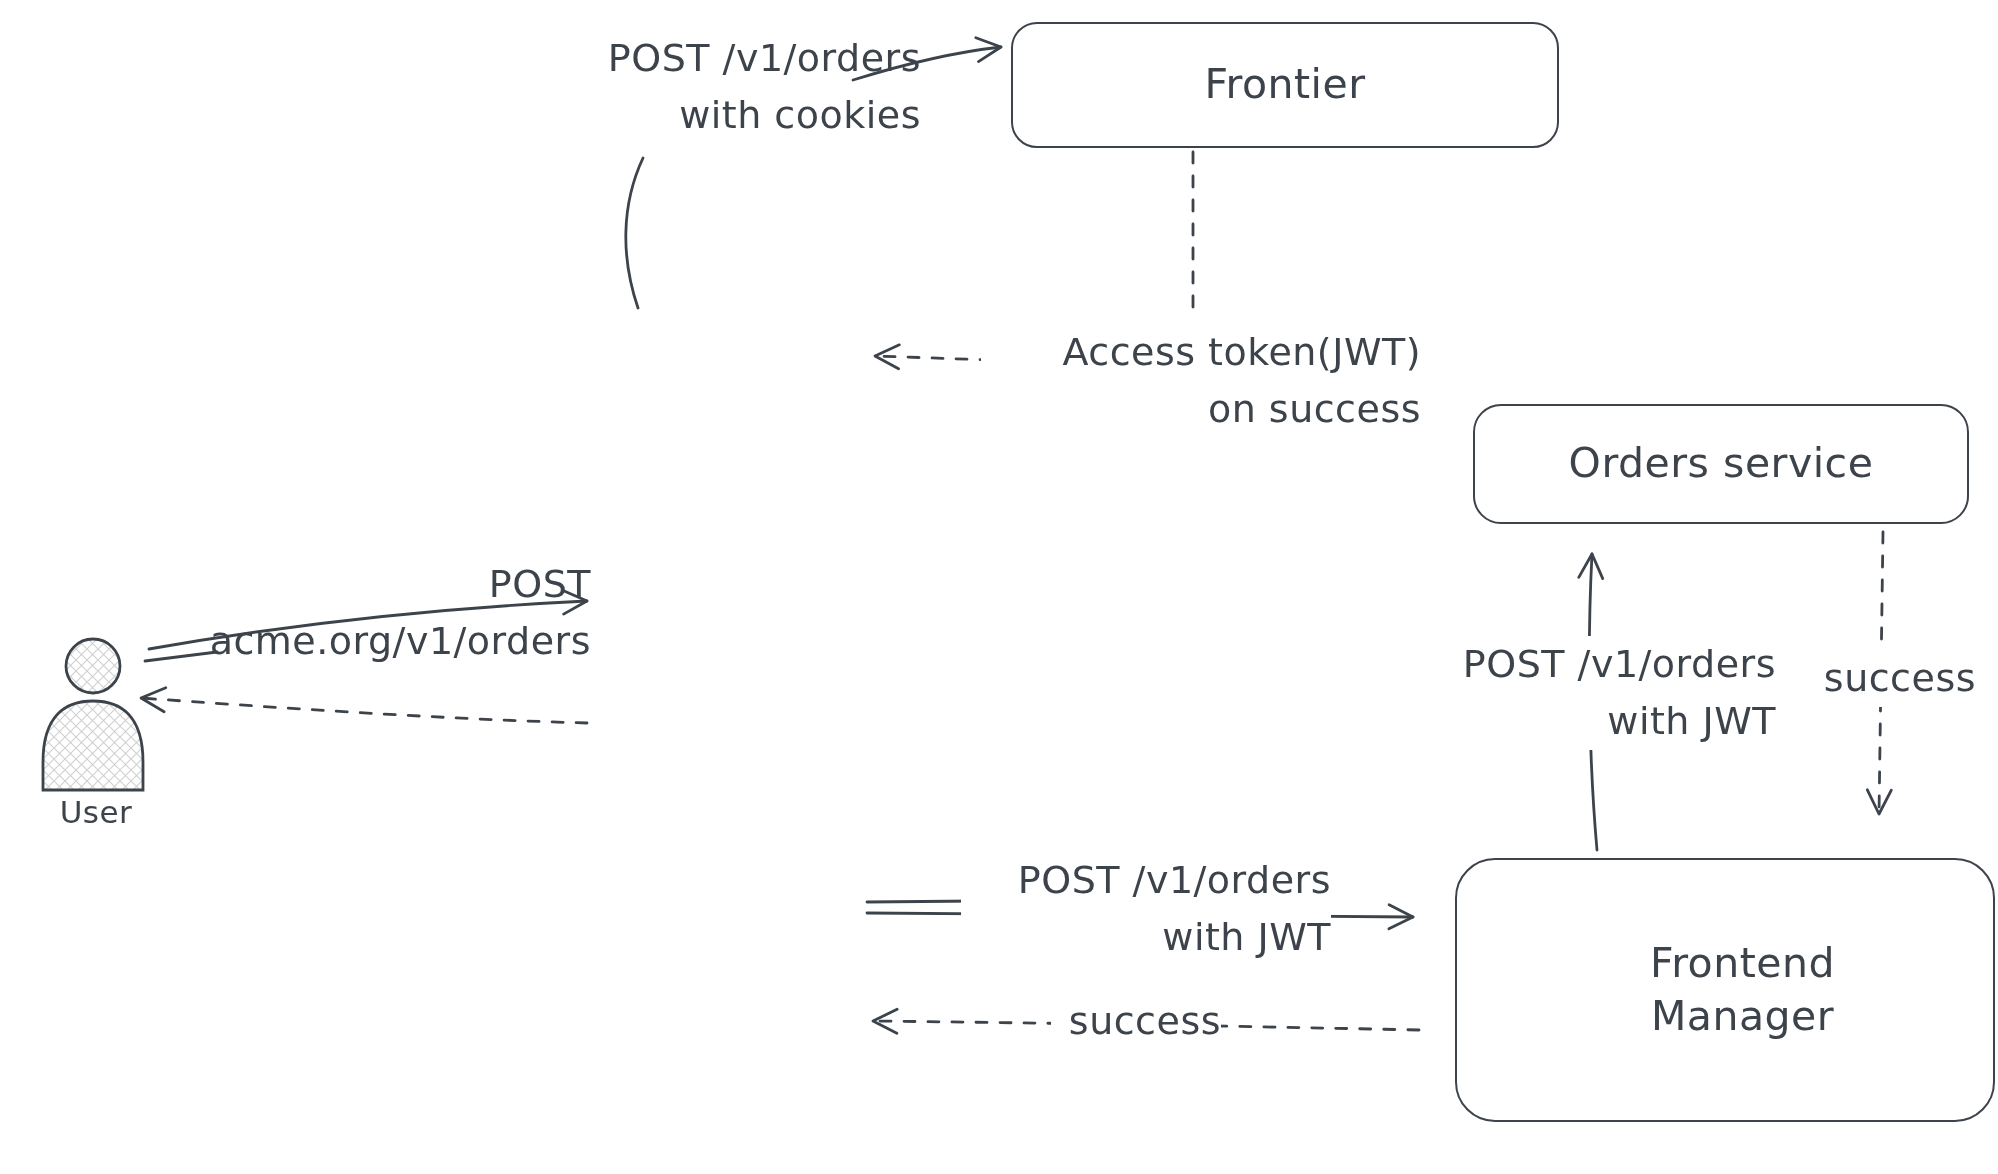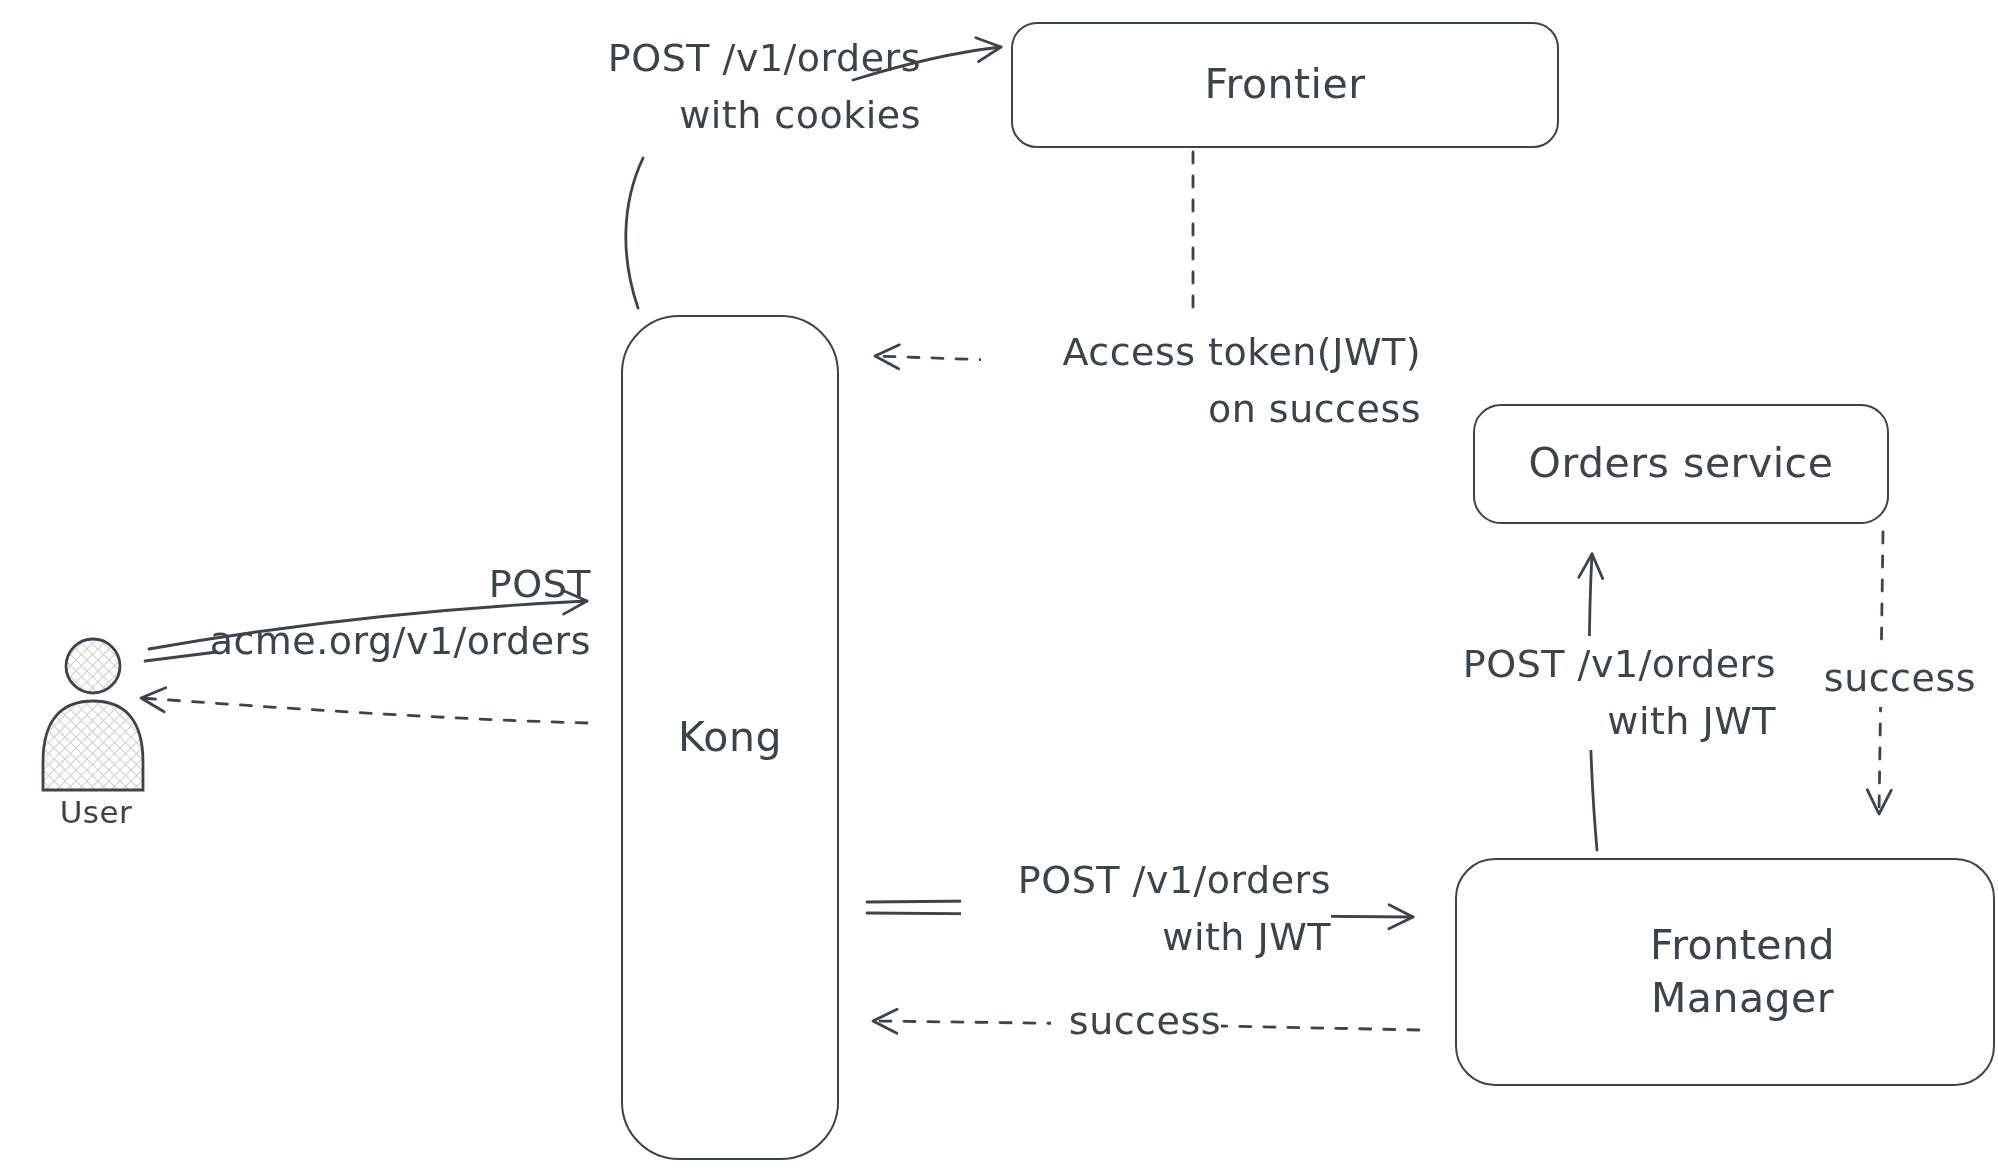--- a/index.html
+++ b/index.html
@@ -41,22 +41,22 @@
     align-items: center;
     justify-content: center;
     text-align: center;
     font-size: 41px;
     line-height: 1.3;
     white-space: pre-line;
     letter-spacing: 0.5px;
   }
   .node-frontier { left: 990px; top: 22px;  width: 548px; height: 126px; border-radius: 26px; }
   .node-kong     { left: 600px; top: 315px; width: 218px; height: 845px; border-radius: 58px; }
-  .node-orders   { left: 1452px; top: 404px; width: 416px; height: 120px; border-radius: 28px; }
-  .node-frontend { left: 1434px; top: 858px; width: 540px; height: 228px; border-radius: 40px; padding-left: 35px; }
+  .node-orders   { left: 1452px; top: 404px; width: 496px; height: 120px; border-radius: 28px; }
+  .node-frontend { left: 1434px; top: 858px; width: 540px; height: 264px; border-radius: 40px; padding-left: 35px; }
 
   .edge-label {
     position: absolute;
     z-index: 3;
     font-size: 38px;
     line-height: 1.5;
     text-align: right;
     white-space: pre-line;
     background: #ffffff;
     letter-spacing: 0.5px;
@@ -115,21 +115,20 @@
 
     <path class="stroke dashed" d="M 1862 532 L 1858 814" marker-end="url(#ah)"></path>
 
     <g>
       <path d="M22 790 L22 762 C22 716 44 701 72 701 C100 701 122 716 122 762 L122 790 Z" fill="url(#xh)" stroke="#3d434b" stroke-width="2.8"></path>
       <circle cx="72" cy="666" r="27" fill="url(#xh)" stroke="#3d434b" stroke-width="2.8"></circle>
     </g>
   </svg>
 
   <div class="node node-frontier">Frontier</div>
-  <div class="node node-kong">Kong</div>
   <div class="node node-orders">Orders service</div>
   <div class="node node-frontend">Frontend
 Manager</div>
 
   <div class="edge-label lbl-cookies">POST /v1/orders
 with cookies</div>
   <div class="edge-label lbl-token">Access token(JWT)
 on success</div>
   <div class="edge-label lbl-acme">POST
 acme.org/v1/orders</div>

